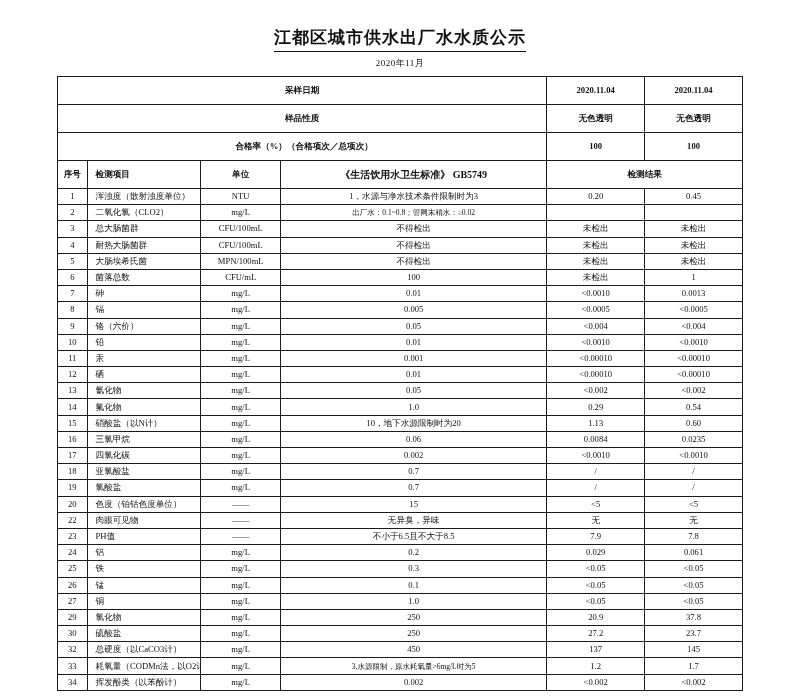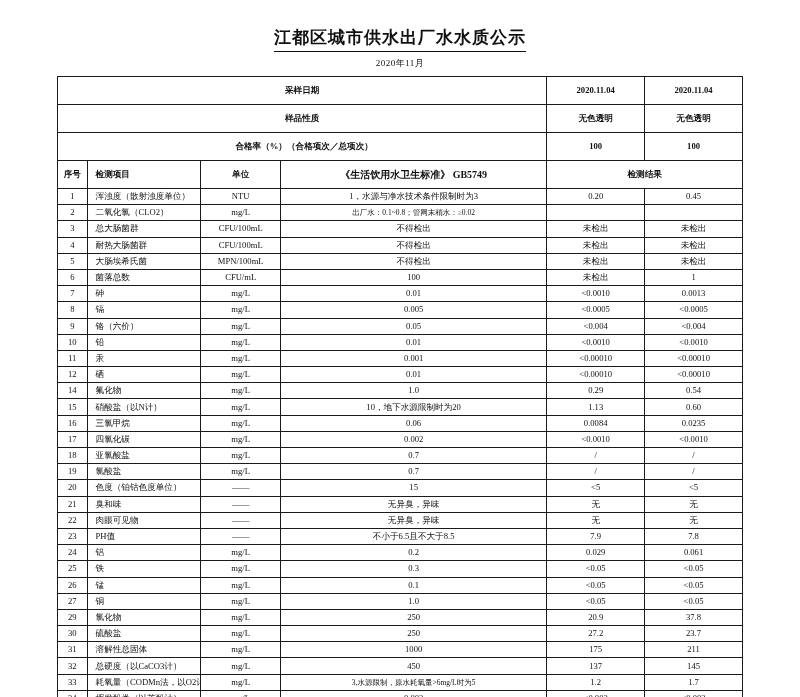--- a/index.html
+++ b/index.html
@@ -207,20 +207,28 @@
         </tr>
         <tr>
           <td>12</td>
           <td class="c-item">硒</td>
           <td>mg/L</td>
           <td class="std-cell">0.01</td>
           <td>&lt;0.00010</td>
           <td>&lt;0.00010</td>
         </tr>
         <tr>
+          <td>13</td>
+          <td class="c-item">氰化物</td>
+          <td>mg/L</td>
+          <td class="std-cell">0.05</td>
+          <td>&lt;0.002</td>
+          <td>&lt;0.002</td>
+        </tr>
+        <tr>
           <td>14</td>
           <td class="c-item">氟化物</td>
           <td>mg/L</td>
           <td class="std-cell">1.0</td>
           <td>0.29</td>
           <td>0.54</td>
         </tr>
         <tr>
           <td>15</td>
           <td class="c-item">硝酸盐（以N计）</td>
@@ -263,28 +271,20 @@
         </tr>
         <tr>
           <td>20</td>
           <td class="c-item">色度（铂钴色度单位）</td>
           <td>——</td>
           <td class="std-cell">15</td>
           <td>&lt;5</td>
           <td>&lt;5</td>
         </tr>
         <tr>
-          <td>21</td>
-          <td class="c-item">臭和味</td>
-          <td>——</td>
-          <td class="std-cell">无异臭，异味</td>
-          <td>无</td>
-          <td>无</td>
-        </tr>
-        <tr>
           <td>22</td>
           <td class="c-item">肉眼可见物</td>
           <td>——</td>
           <td class="std-cell">无异臭，异味</td>
           <td>无</td>
           <td>无</td>
         </tr>
         <tr>
           <td>23</td>
           <td class="c-item">PH值</td>
@@ -335,28 +335,20 @@
         </tr>
         <tr>
           <td>30</td>
           <td class="c-item">硫酸盐</td>
           <td>mg/L</td>
           <td class="std-cell">250</td>
           <td>27.2</td>
           <td>23.7</td>
         </tr>
         <tr>
-          <td>31</td>
-          <td class="c-item">溶解性总固体</td>
-          <td>mg/L</td>
-          <td class="std-cell">1000</td>
-          <td>175</td>
-          <td>211</td>
-        </tr>
-        <tr>
           <td>32</td>
           <td class="c-item">总硬度（以CaCO3计）</td>
           <td>mg/L</td>
           <td class="std-cell">450</td>
           <td>137</td>
           <td>145</td>
         </tr>
         <tr>
           <td>33</td>
           <td class="c-item">耗氧量（CODMn法，以O2计）</td>

